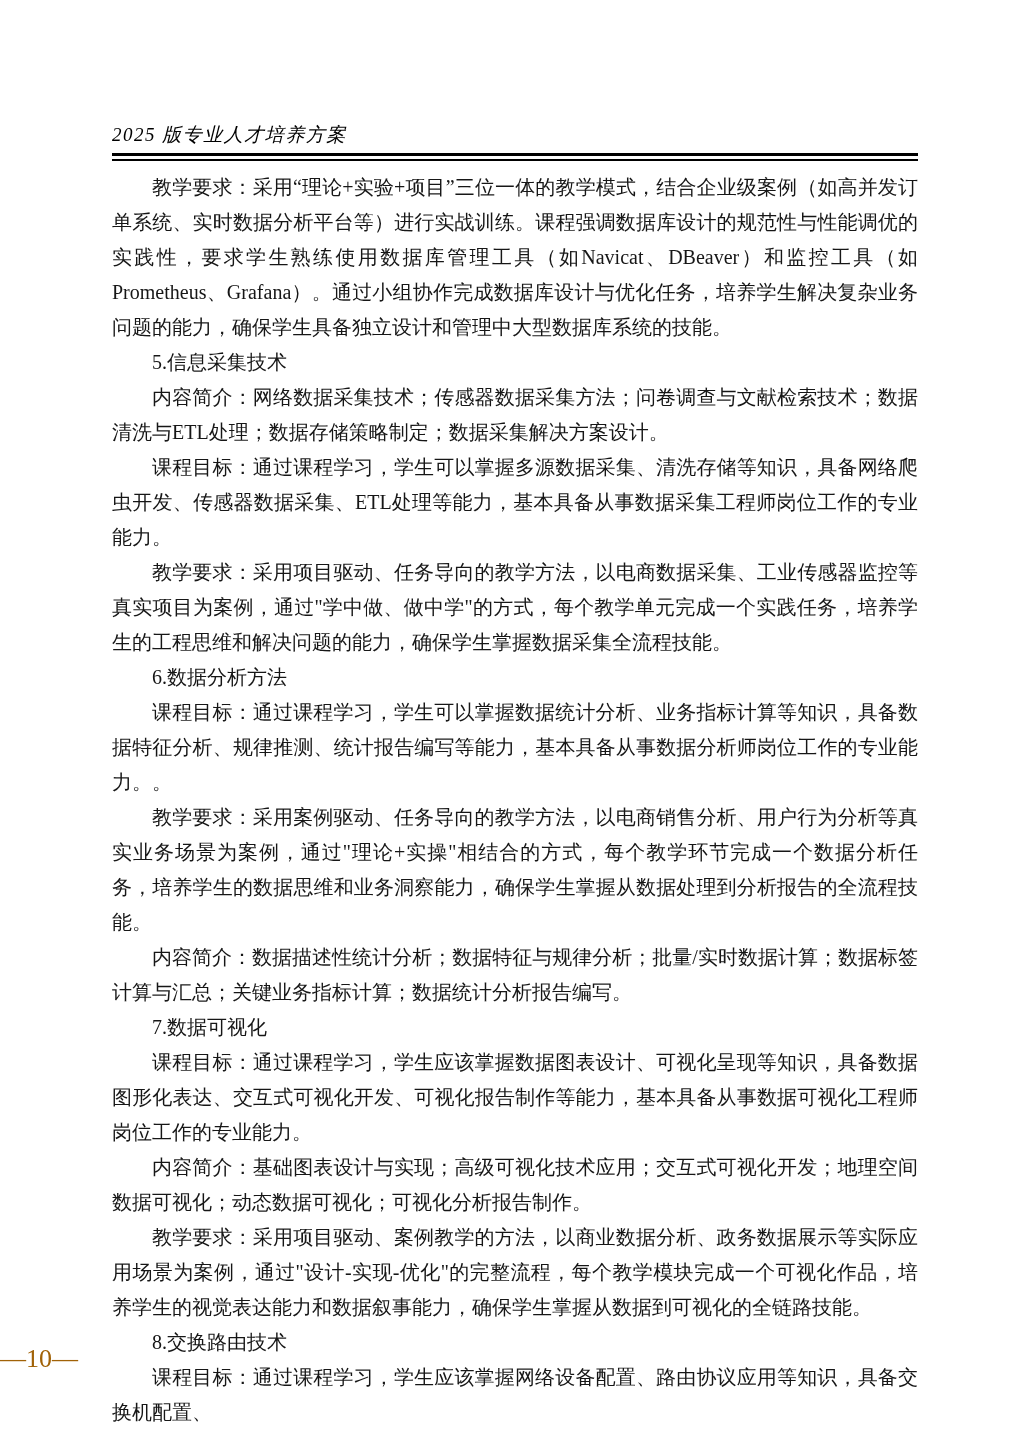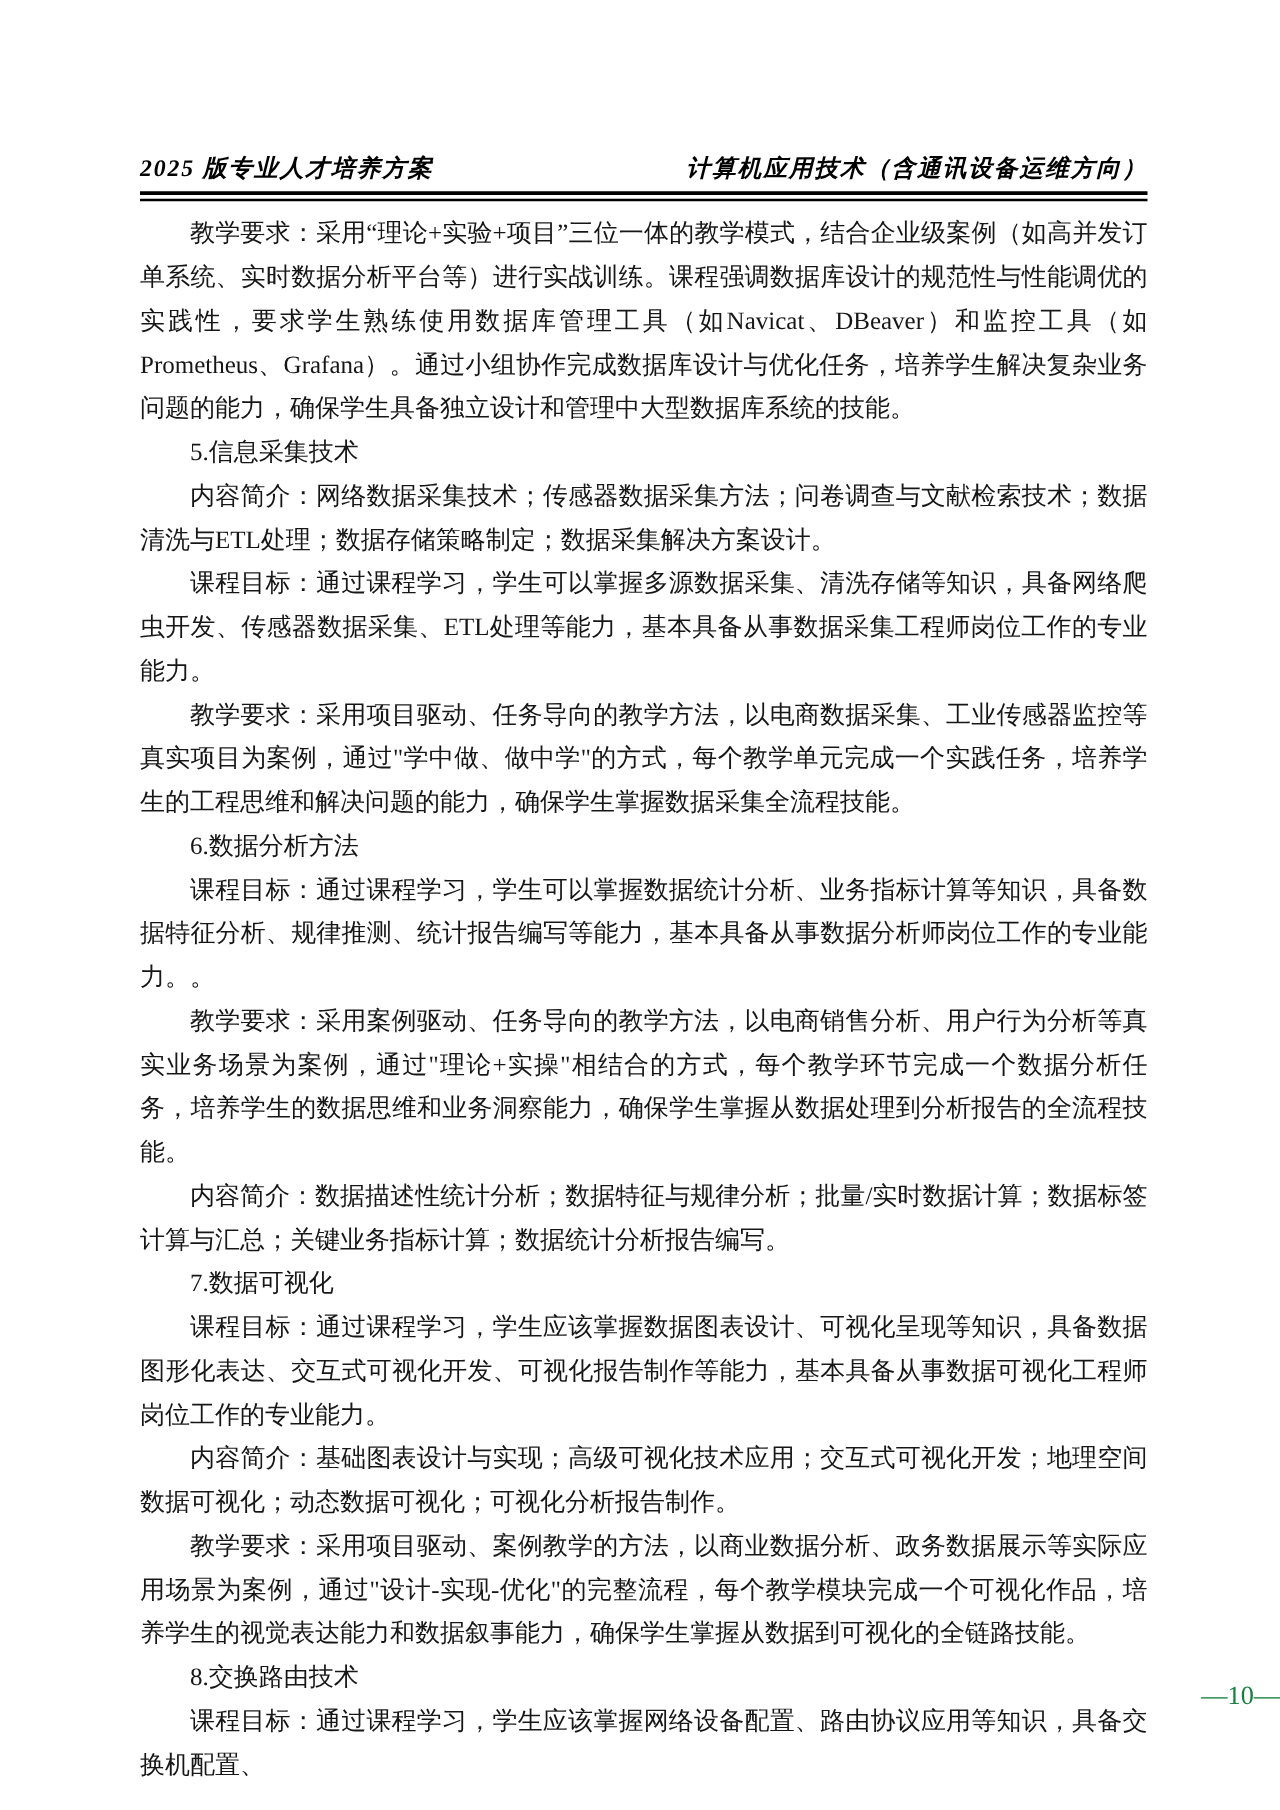--- a/index.html
+++ b/index.html
@@ -20,21 +20,21 @@
   
   .header {
     position: absolute;
     left: 112px;
     top: 122px;
     width: 806px;
     display: flex;
     justify-content: space-between;
     align-items: baseline;
     font-style: italic;
-    font-weight: bold;
+    font-weight: normal;
     font-size: 19px;
     letter-spacing: 1.5px;
     white-space: nowrap;
     color: #000;
   }
   .header-rule {
     position: absolute;
     left: 112px;
     top: 153px;
     width: 806px;
@@ -63,33 +63,32 @@
   }
   .para.continuation {
     text-indent: 0;
   }
   
   .footer {
     position: absolute;
     left: 0;
     top: 1344px;
     width: 1024px;
-    text-align: right;
-    font-size: 21px;
-    color: #15803d;
+    text-align: left;
+    font-size: 26px;
+    color: #a16207;
   }
 </style>
 </head>
 <body>
 
 <div class="page">
 
   <div class="header">
     <span class="header-left">2025 版专业人才培养方案</span>
-    <span class="header-right">计算机应用技术（含通讯设备运维方向）</span>
   </div>
 
   <div class="header-rule"></div>
 
   <div class="doc-body" id="doc-body">
       <p class="para body">教学要求：采用“理论+实验+项目”三位一体的教学模式，结合企业级案例（如高并发订单系统、实时数据分析平台等）进行实战训练。课程强调数据库设计的规范性与性能调优的实践性，要求学生熟练使用数据库管理工具（如Navicat、DBeaver）和监控工具（如Prometheus、Grafana）。通过小组协作完成数据库设计与优化任务，培养学生解决复杂业务问题的能力，确保学生具备独立设计和管理中大型数据库系统的技能。</p>
       <p class="para heading">5.信息采集技术</p>
       <p class="para body">内容简介：网络数据采集技术；传感器数据采集方法；问卷调查与文献检索技术；数据清洗与ETL处理；数据存储策略制定；数据采集解决方案设计。</p>
       <p class="para body">课程目标：通过课程学习，学生可以掌握多源数据采集、清洗存储等知识，具备网络爬虫开发、传感器数据采集、ETL处理等能力，基本具备从事数据采集工程师岗位工作的专业能力。</p>
       <p class="para body">教学要求：采用项目驱动、任务导向的教学方法，以电商数据采集、工业传感器监控等真实项目为案例，通过"学中做、做中学"的方式，每个教学单元完成一个实践任务，培养学生的工程思维和解决问题的能力，确保学生掌握数据采集全流程技能。</p>

